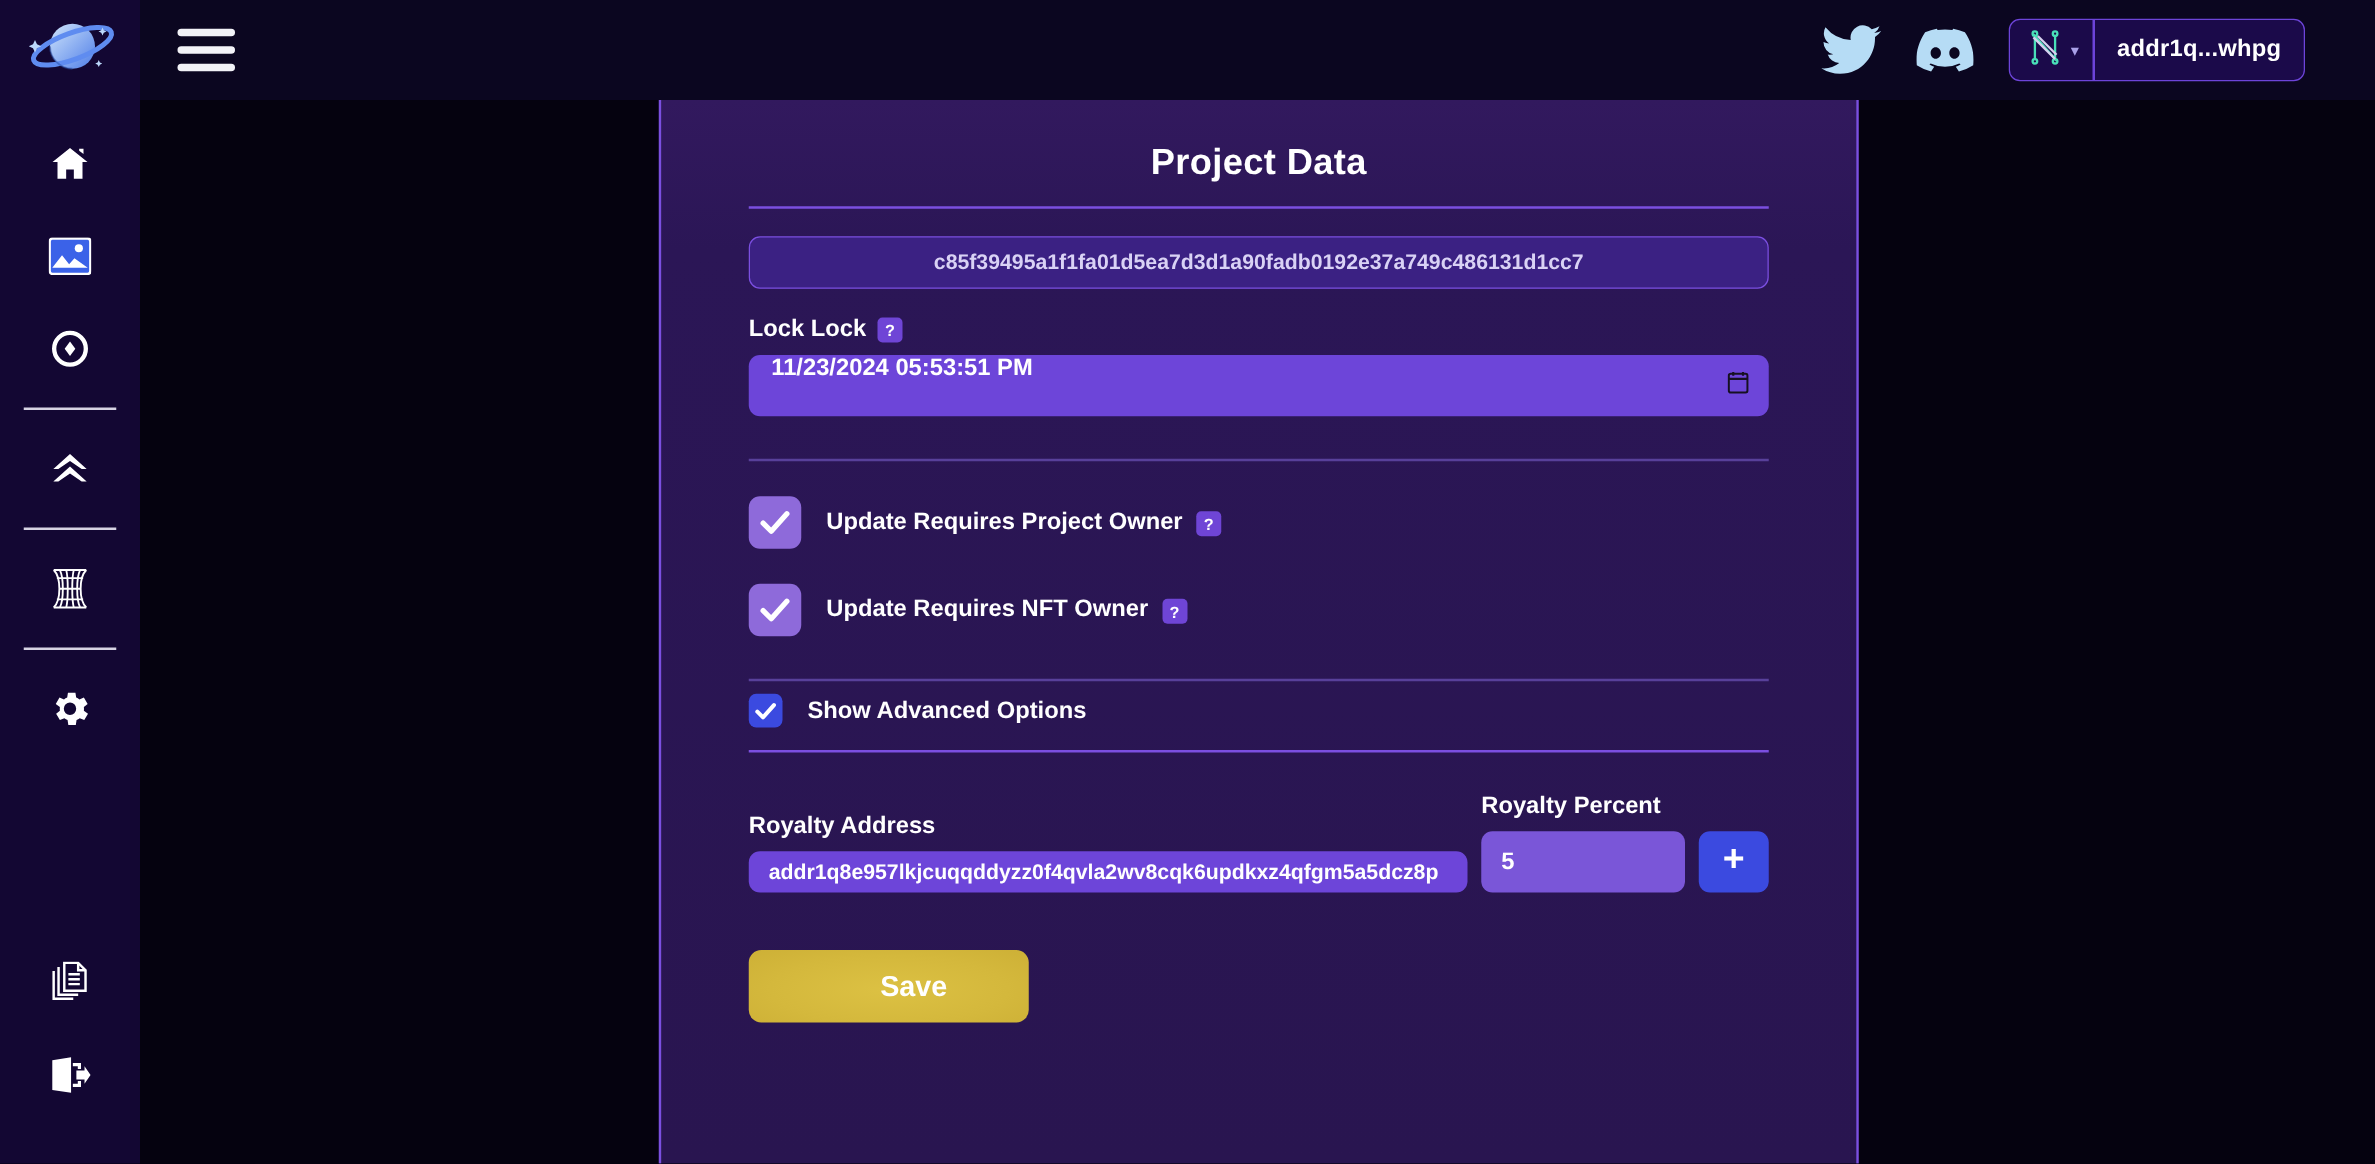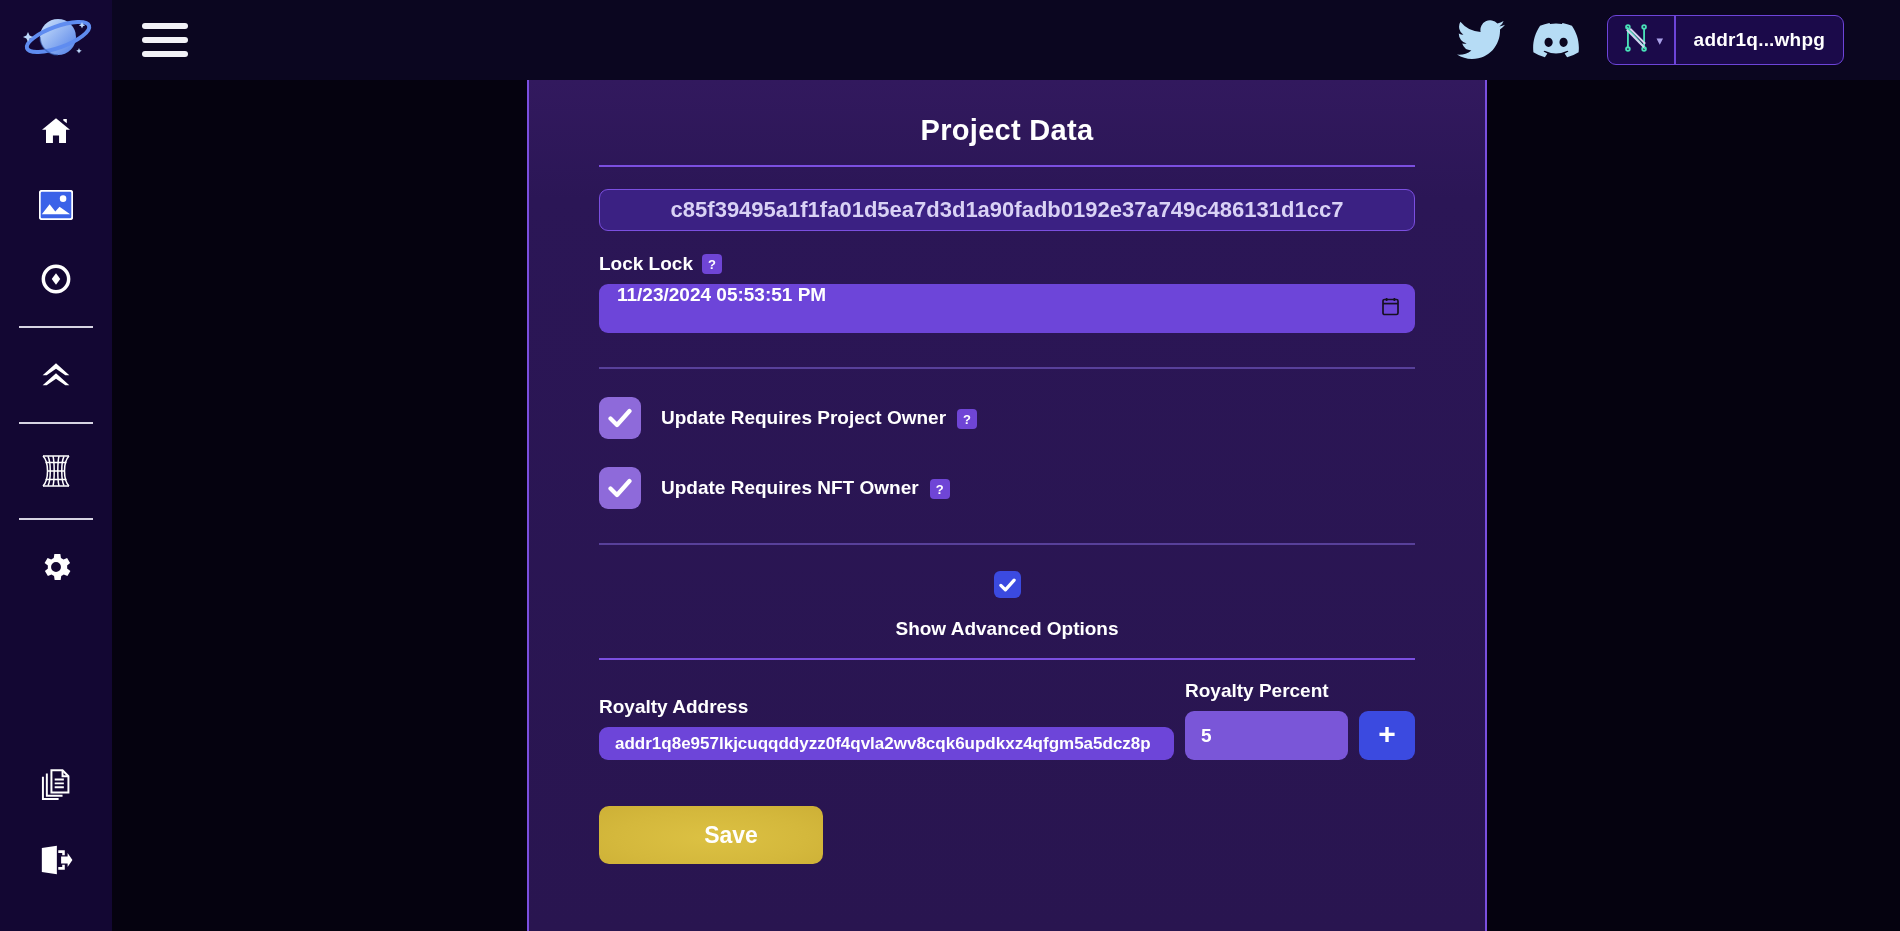--- a/index.html
+++ b/index.html
@@ -80,21 +80,21 @@
   .help-badge {
     display:inline-flex; align-items:center; justify-content:center;
     width:20px; height:20px; border-radius:4px;
     background:#6f45d6; color:#ffffff; font-size:13px; font-weight:bold;
     cursor:pointer; line-height:1;
   }
 
   .input-readonly {
     width:100%; height:42px; border-radius:9px;
     background:#3b2183; border:1.5px solid #7b4fe0;
-    color:#d9d2f5; font-size:22px; font-weight:bold;
+    color:#d9d2f5; font-size:17px; font-weight:bold;
     display:flex; align-items:center; justify-content:center;
     font-family:"Liberation Sans", sans-serif;
   }
 
   .input-date {
     position:relative; width:100%; height:49px; border-radius:9px;
     background:#6d45d9; border:none;
     display:flex; align-items:flex-start; padding:0 18px;
     color:#ffffff; font-size:19px; font-weight:bold; cursor:pointer;
   }
@@ -353,34 +353,34 @@
             </svg>
           </div>
           <div class="check-label">
             <span>Update Requires NFT Owner</span>
             <span class="help-badge">?</span>
           </div>
         </div>
 
         <div class="divider-row"></div>
 
-        <div class="check-row" style="margin-top:26px;flex-direction:column;">
+        <div class="check-row" style="margin-top:10px;">
           <div class="checkbox-sm">
             <svg width="17" height="14" viewBox="0 0 24 20">
               <path d="M2.5 10.5 9 17 21.5 3" fill="none" stroke="#ffffff" stroke-width="4.6" stroke-linecap="round" stroke-linejoin="round"></path>
             </svg>
           </div>
           <div class="check-label" style="gap:0;">
             <span>Show Advanced Options</span>
           </div>
         </div>
 
         <div class="rule"></div>
 
-        <div class="royalty-row" style="margin-top:20px;">
+        <div class="royalty-row" style="margin-top:32px;">
           <div class="ra-col">
             <div class="field-label">
               <span>Royalty Address</span>
             </div>
             <div class="input-text">addr1q8e957lkjcuqqddyzz0f4qvla2wv8cqk6updkxz4qfgm5a5dcz8p</div>
           </div>
           <div class="rp-col">
             <div class="field-label">
               <span>Royalty Percent</span>
             </div>

